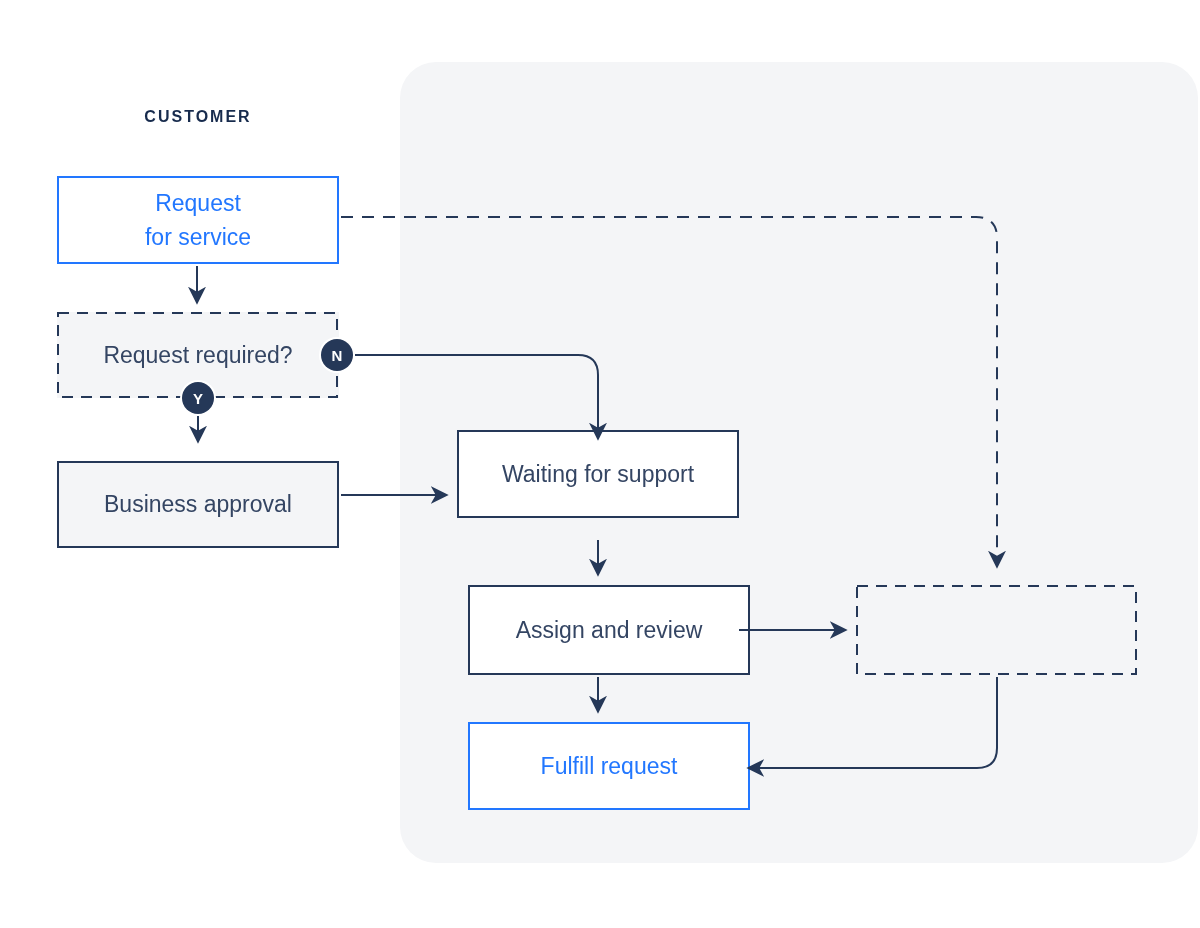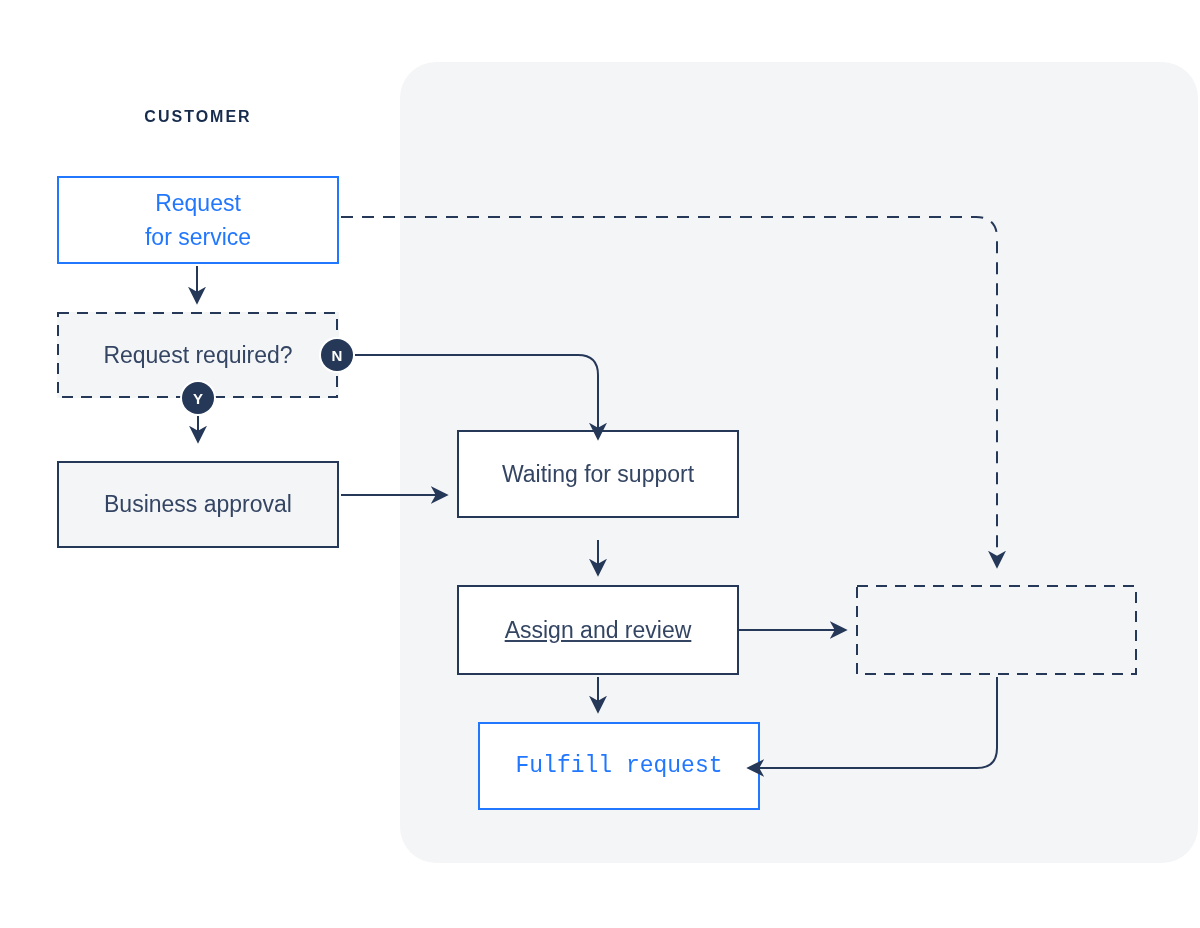--- a/index.html
+++ b/index.html
@@ -94,24 +94,24 @@
 
   <div class="node blue bg-white" style="left:57px; top:176px; height:88px;">Request
 for service</div>
 
   <div class="node no-border bg-gray" style="left:57px; top:312px; height:86px;">Request required?</div>
 
   <div class="node solid-navy bg-gray" style="left:57px; top:451px; height:87px;margin-top:10px;">Business approval</div>
 
   <div class="node solid-navy bg-white" style="left:457px; top:430px; height:88px;">Waiting for support</div>
 
-  <div class="node solid-navy bg-white" style="left:457px; top:585px; height:90px;text-decoration:underline;">Assign and review</div>
+  <div class="node solid-navy bg-white" style="left:468px; top:585px; height:90px;">Assign and review</div>
 
 
-  <div class="node blue bg-white" style="left:478px; top:722px; height:88px;font-family:Liberation Mono, monospace;">Fulfill request</div>
+  <div class="node blue bg-white" style="left:468px; top:722px; height:88px;">Fulfill request</div>
 
   <svg class="edges-svg" viewBox="0 0 1200 928" xmlns="http://www.w3.org/2000/svg">
     <defs>
       <marker id="arrow" viewBox="0 0 10 10" refX="8.5" refY="5" markerWidth="9" markerHeight="9" orient="auto-start-reverse">
         <path d="M0,0 L10,5 L0,10 L2.8,5 Z" fill="#253858"></path>
       </marker>
     </defs>
 
     <rect x="58" y="313" width="279" height="84" fill="none" stroke="#253858" stroke-width="2" stroke-dasharray="11 8"></rect>
     <rect x="857" y="586" width="279" height="88" fill="none" stroke="#253858" stroke-width="2" stroke-dasharray="11 8"></rect>

